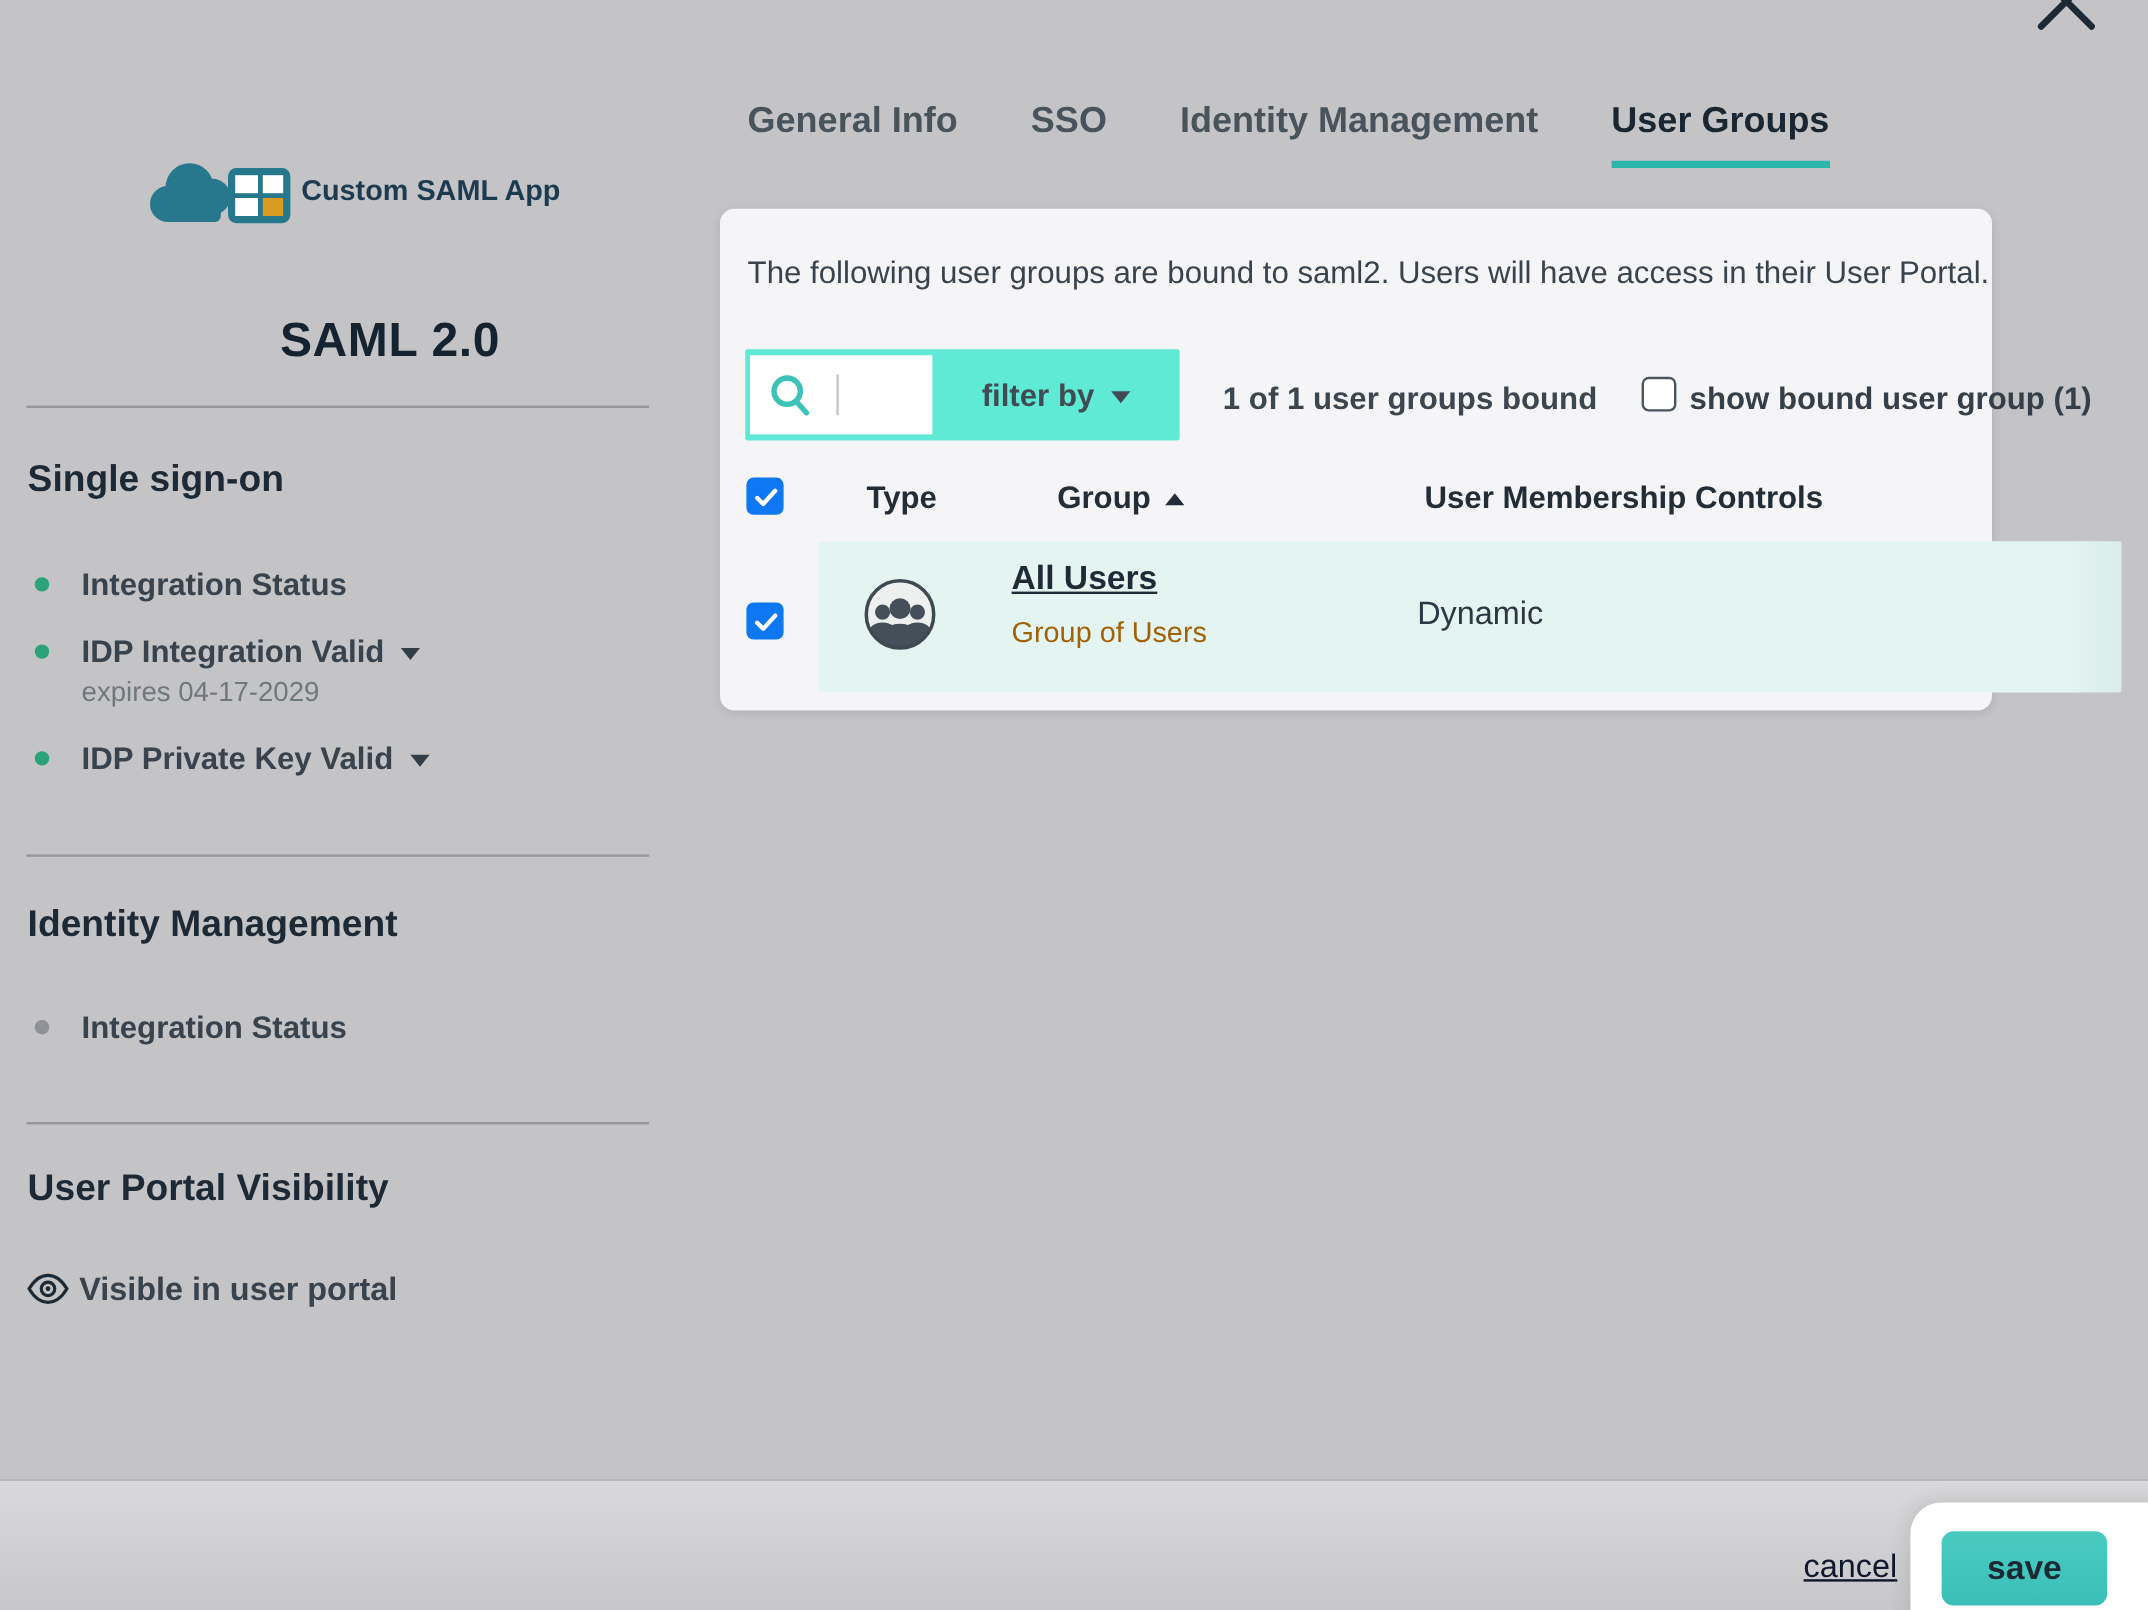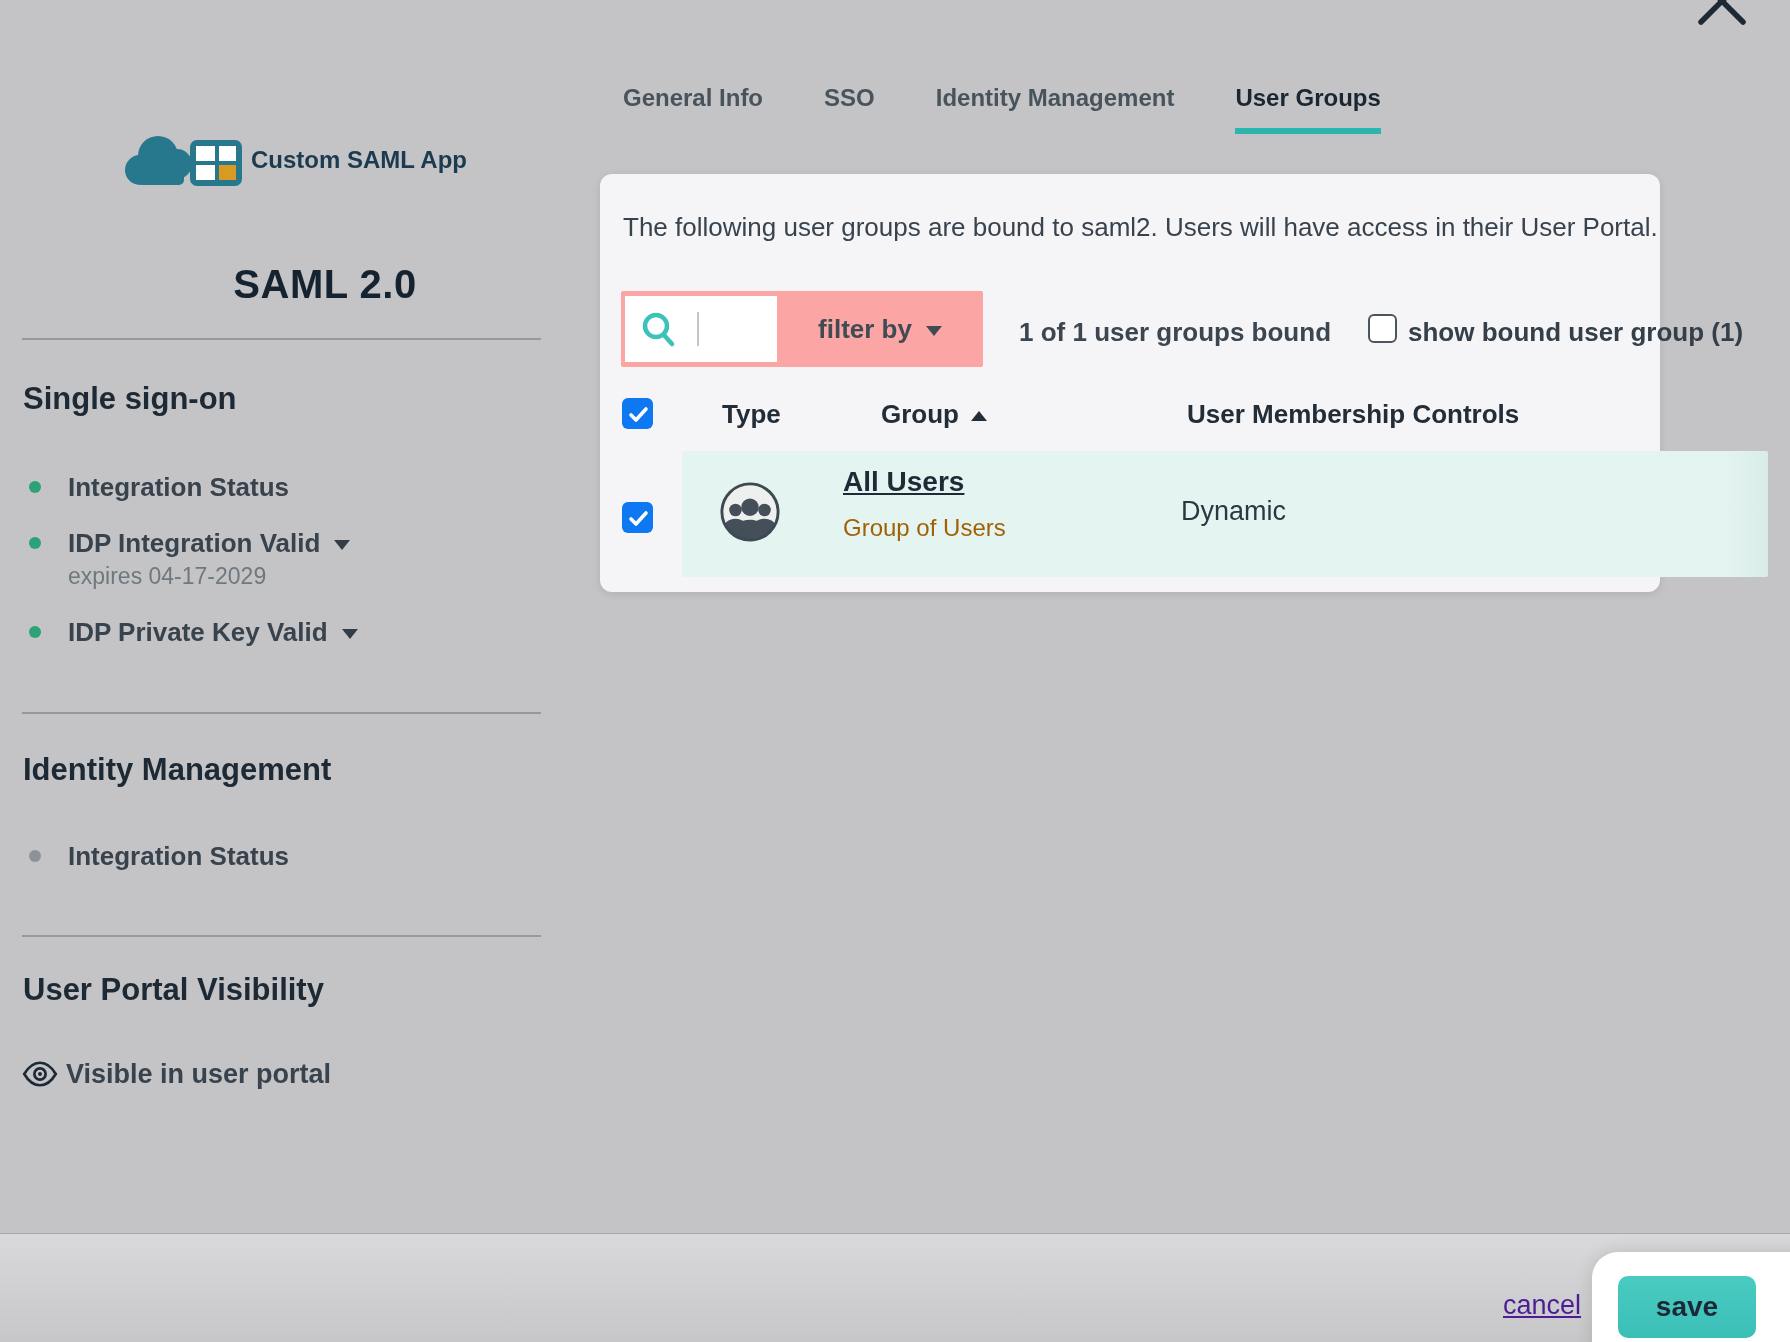--- a/index.html
+++ b/index.html
@@ -5,21 +5,21 @@
   html,body{margin:0;padding:0;background:#8d8d8f;}
   #screen{
     position:relative;width:1790px;height:1342px;overflow:hidden;
     background:#c4c4c6;
     font-family:"Liberation Sans",sans-serif;
     color:#1d2935;
   }
 
   
   .tabs{position:absolute;left:623px;top:84px;display:flex;gap:61px;}
-  .tab{font-size:24px;font-weight:700;color:#49535c;padding-bottom:16px;cursor:pointer;white-space:nowrap;}
+  .tab{font-size:30px;font-weight:700;color:#49535c;padding-bottom:16px;cursor:pointer;white-space:nowrap;}
   .tab.active{color:#1a2631;border-bottom:6px solid #2cb5aa;}
 
   
   .close-x{position:absolute;left:1693px;top:-28px;width:58px;height:58px;}
 
   
   .logo-svg{position:absolute;left:116px;top:126px;}
   .logo-label{position:absolute;left:251px;top:146px;font-size:24px;font-weight:700;color:#1d3b50;}
   .app-title{position:absolute;left:150px;top:262px;width:350px;text-align:center;font-size:40px;font-weight:700;color:#15222f;letter-spacing:.5px;}
   .sb-divider{position:absolute;left:22px;width:519px;height:2px;background:#98989b;}
@@ -28,21 +28,21 @@
   .sb-sub{position:absolute;left:68px;font-size:23px;font-weight:400;color:#70787f;}
   .dot{position:absolute;left:29px;width:12px;height:12px;border-radius:50%;}
   .dot.green{background:#2ba277;}
   .dot.gray{background:#8e9297;}
   .caret-down{display:inline-block;width:0;height:0;border-left:8px solid transparent;border-right:8px solid transparent;border-top:10px solid #333d47;margin-left:14px;vertical-align:middle;}
   .eye-svg{position:absolute;left:22px;top:1060px;}
 
   
   .panel{position:absolute;left:600px;top:174px;width:1060px;height:418px;background:#f5f5f8;border-radius:12px;box-shadow:0 2px 8px rgba(0,0,0,.10);}
   .panel-desc{position:absolute;left:23px;top:38px;font-size:26px;color:#39434e;}
-  .search-bar{position:absolute;left:21px;top:117px;width:362px;height:76px;background:#fca5a5;border-radius:2px;}
+  .search-bar{position:absolute;left:21px;top:117px;width:362px;height:76px;background:#5eead4;border-radius:2px;}
   .search-input-wrap{position:absolute;left:4px;top:5px;width:152px;height:66px;background:#ffffff;}
   .search-input{position:absolute;left:60px;top:8px;width:86px;height:50px;border:none;outline:none;font-size:26px;color:#39434e;background:transparent;font-family:"Liberation Sans",sans-serif;}
   .search-caret{position:absolute;left:72px;top:16px;width:2px;height:34px;background:#c3c7cc;}
   .filter-by{position:absolute;left:156px;top:0;width:206px;height:76px;line-height:76px;text-align:center;font-size:26px;font-weight:700;color:#414b54;cursor:pointer;}
   .summary{position:absolute;left:419px;top:143px;font-size:26px;font-weight:700;color:#3c4650;}
   .cb{box-sizing:border-box;border-radius:6px;cursor:pointer;}
   .cb.unchecked{position:absolute;left:768px;top:140px;width:29px;height:29px;background:#fff;border:2.5px solid #4b555f;}
   .show-bound-label{position:absolute;left:808px;top:143px;font-size:26px;font-weight:600;color:#343f4a;white-space:nowrap;}
   .cb.blue{width:31px;height:31px;background:#0d78f2;border-radius:6px;display:flex;align-items:center;justify-content:center;}
   .cb-header{position:absolute;left:22px;top:224px;}
@@ -52,21 +52,21 @@
   .group-row{position:absolute;left:82px;top:277px;width:1086px;height:126px;border-radius:2px;
     background:linear-gradient(90deg,#e4f5f1 0%,#e4f5f1 96%,#d9ece8 100%);}
   .avatar{position:absolute;left:119px;top:307px;width:62px;height:62px;}
   .group-name{position:absolute;left:243px;top:292px;font-size:28px;font-weight:700;color:#1f2a36;text-decoration:underline;cursor:pointer;}
   .group-sub{position:absolute;left:243px;top:340px;font-size:24px;color:#a16207;}
   .membership{position:absolute;left:552px;top:322px;font-size:27px;color:#2c3742;margin-left:29px;}
 
   
   .footer-line{position:absolute;left:0;top:1233px;width:1790px;height:1px;background:#a8a8aa;}
   .footer{position:absolute;left:0;top:1234px;width:1790px;height:108px;background:linear-gradient(180deg,#d9d9db 0%,#c7c7c9 100%);}
-  .cancel-link{position:absolute;left:1503px;top:1290px;font-size:27px;color:#4c1d95;text-decoration:underline;cursor:pointer;text-align:center;}
+  .cancel-link{position:absolute;left:1503px;top:1290px;font-size:27px;color:#0f172a;text-decoration:underline;cursor:pointer;text-align:center;}
   .save-card{position:absolute;left:1592px;top:1252px;width:240px;height:140px;background:#ffffff;border-radius:26px;box-shadow:0 0 18px rgba(0,0,0,.12);}
   .save-btn{position:absolute;left:1618px;top:1276px;width:138px;height:62px;border:none;border-radius:10px;
     background:linear-gradient(180deg,#4acbc2 0%,#3abfb6 100%);
     font-family:"Liberation Sans",sans-serif;font-size:28px;font-weight:600;color:#1c2834;cursor:pointer;}
 </style>
 </head>
 <body>
 
 <div id="screen">
 

